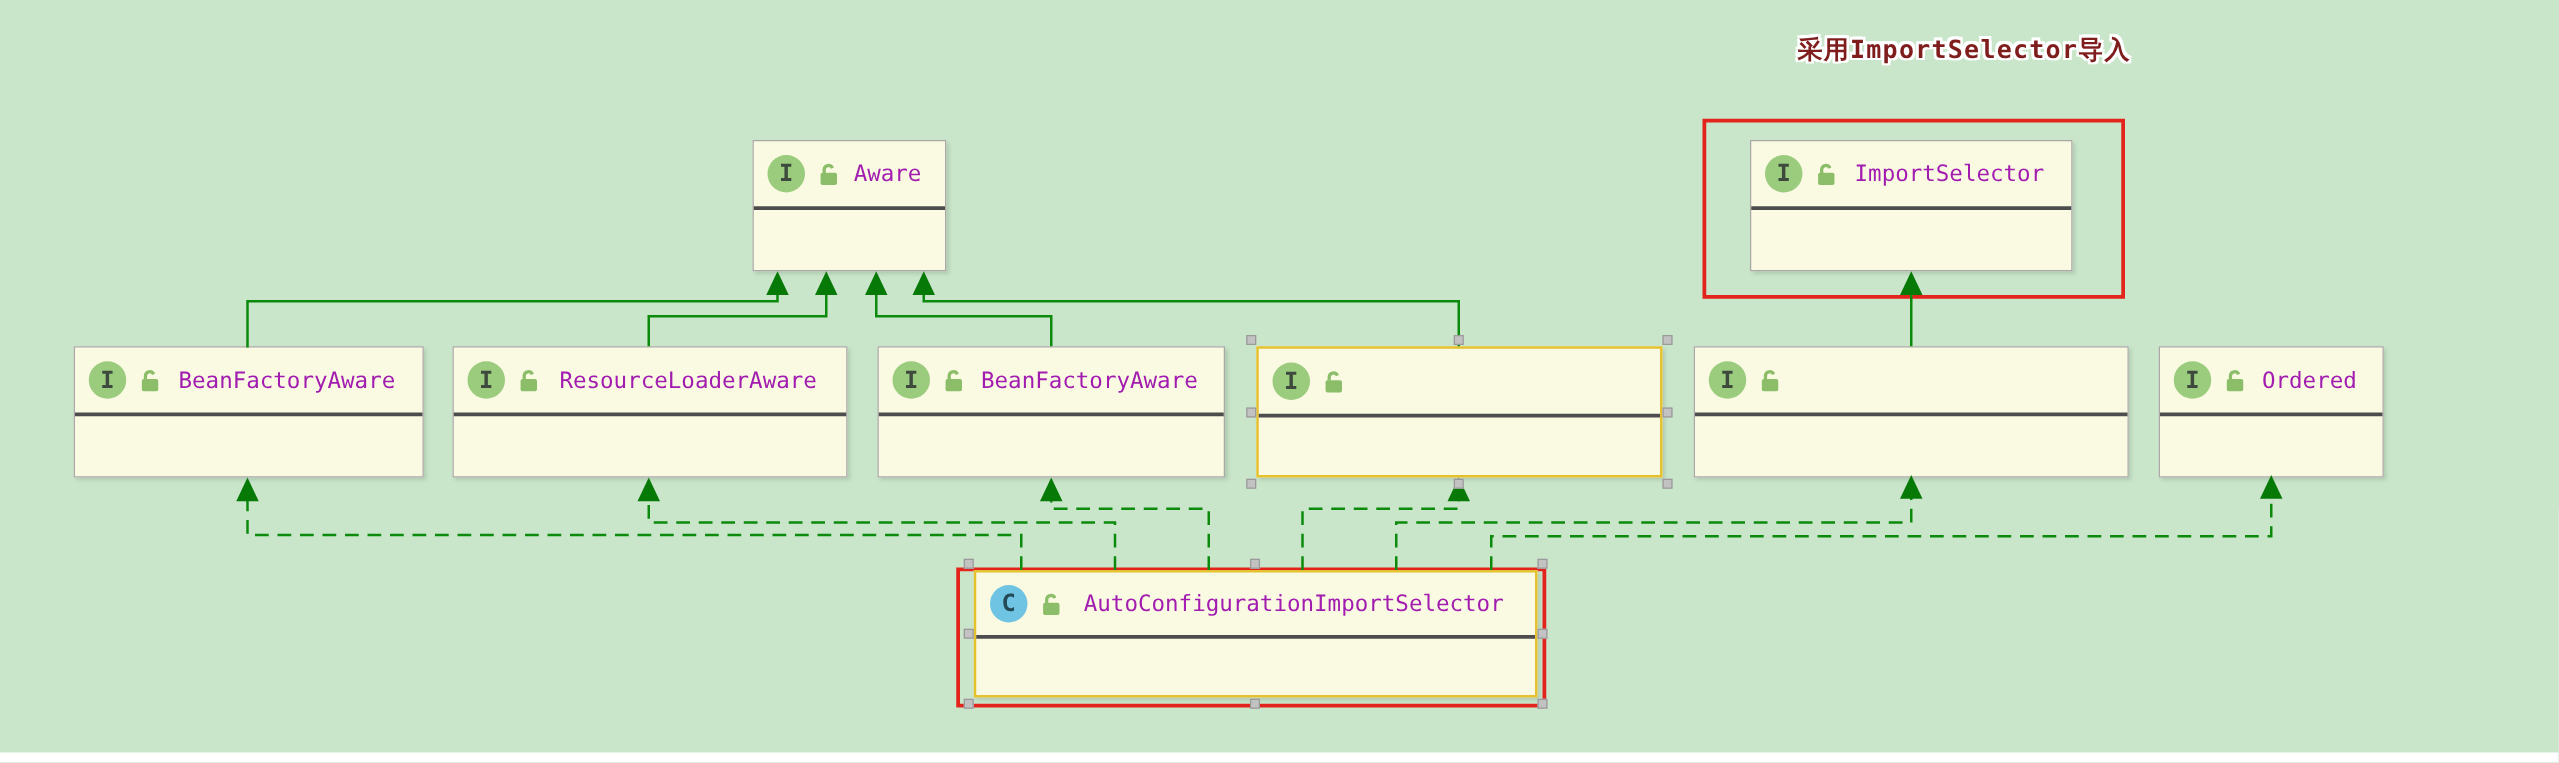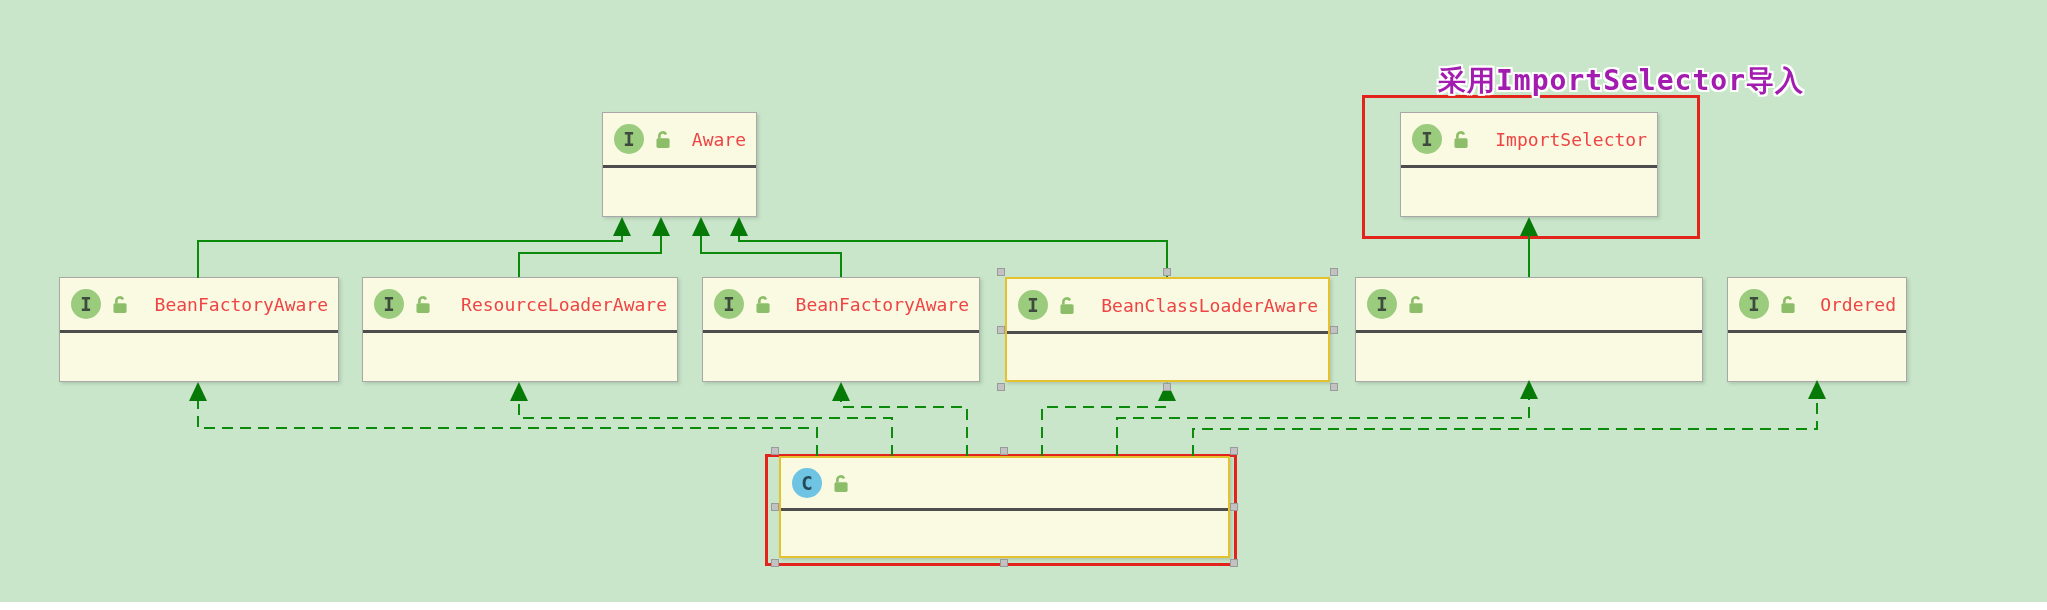--- a/index.html
+++ b/index.html
@@ -32,36 +32,35 @@
   .node-body{flex:1 1 auto;}
   .icon-circle{
     width:30px;height:30px;border-radius:50%;flex:0 0 30px;
     display:flex;align-items:center;justify-content:center;
     font-size:19px;font-weight:bold;color:#3D4A3D;
   }
   .ic-interface{background:#9BCB7D;}
   .ic-class{background:#6EC4E2;color:#234A56;}
   .lock{flex:0 0 22px;margin-left:8px;display:flex;align-items:center;}
   .node-label{
-    flex:1 1 auto;text-align:right;
-    font-size:18px;color:#ef4444;white-space:nowrap;
+    flex:1 1 auto;text-align:center;
+    font-size:18px;color:#a21caf;white-space:nowrap;
   }
   
   .handle{
     position:absolute;width:8px;height:8px;z-index:7;box-sizing:border-box;
     background:#C2C2C2;border:1px solid #9A9A9A;
   }
   
   #note{
     position:absolute;left:1438px;top:26px;z-index:8;
-    font-size:28px;font-weight:bold;color:#a21caf;letter-spacing:1px;
+    font-size:20px;font-weight:bold;color:#7f1d1d;letter-spacing:1px;
     white-space:nowrap;
     text-shadow:-2px -2px 0 #fff,2px -2px 0 #fff,-2px 2px 0 #fff,2px 2px 0 #fff,
                 0 -2px 0 #fff,0 2px 0 #fff,-2px 0 0 #fff,2px 0 0 #fff;
-    margin-top:36px;
   }
   #bottom-strip{position:absolute;left:0;top:602px;width:2047px;height:8px;background:#FFFFFF;z-index:9;}
 </style>
 </head>
 <body>
 
 <div id="canvas">
 
   <svg id="wires" width="2047" height="610">
 
@@ -171,21 +170,20 @@
 
   <div class="node selected" style="left:1005px;top:277px;width:325px;height:105px;">
     <div class="node-header">
       <span class="icon-circle ic-interface">I</span>
       <span class="lock">
         <svg width="21" height="21" viewBox="0 0 16 16">
             <path d="M5.6 7.2 V5 A2.6 2.6 0 0 1 10.6 4.2" fill="none" stroke="#8CBE69" stroke-width="2"></path>
             <rect x="3.4" y="7" width="10" height="7.4" rx="1.2" fill="#8CBE69"></rect>
           </svg>
       </span>
-      <span class="node-label">BeanClassLoaderAware</span>
     </div>
     <div class="node-sep"></div>
     <div class="node-body"></div>
   </div>
 
   <div class="node" style="left:1355px;top:277px;width:348px;height:105px;">
     <div class="node-header">
       <span class="icon-circle ic-interface">I</span>
       <span class="lock">
         <svg width="21" height="21" viewBox="0 0 16 16">
@@ -215,20 +213,21 @@
 
   <div class="node cls selected" style="left:779px;top:456px;width:451px;height:102px;">
     <div class="node-header">
       <span class="icon-circle ic-class">C</span>
       <span class="lock">
         <svg width="21" height="21" viewBox="0 0 16 16">
             <path d="M5.6 7.2 V5 A2.6 2.6 0 0 1 10.6 4.2" fill="none" stroke="#8CBE69" stroke-width="2"></path>
             <rect x="3.4" y="7" width="10" height="7.4" rx="1.2" fill="#8CBE69"></rect>
           </svg>
       </span>
+      <span class="node-label">AutoConfigurationImportSelector</span>
     </div>
     <div class="node-sep"></div>
     <div class="node-body"></div>
   </div>
 
   <div class="handle" style="left:997px;top:268px;"></div>
   <div class="handle" style="left:1163px;top:268px;"></div>
   <div class="handle" style="left:1330px;top:268px;"></div>
   <div class="handle" style="left:997px;top:326px;"></div>
   <div class="handle" style="left:1330px;top:326px;"></div>

